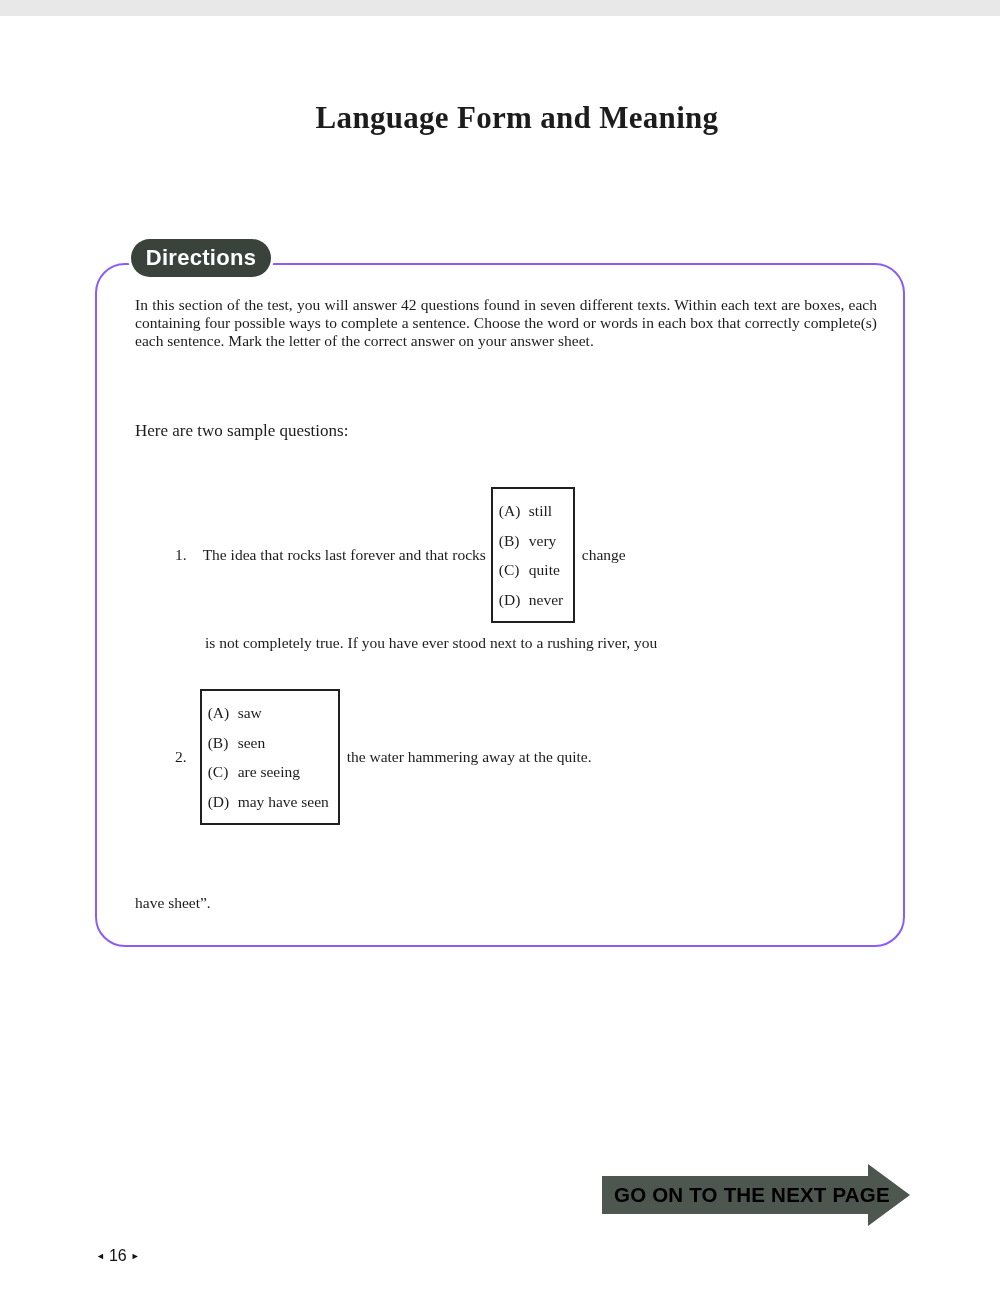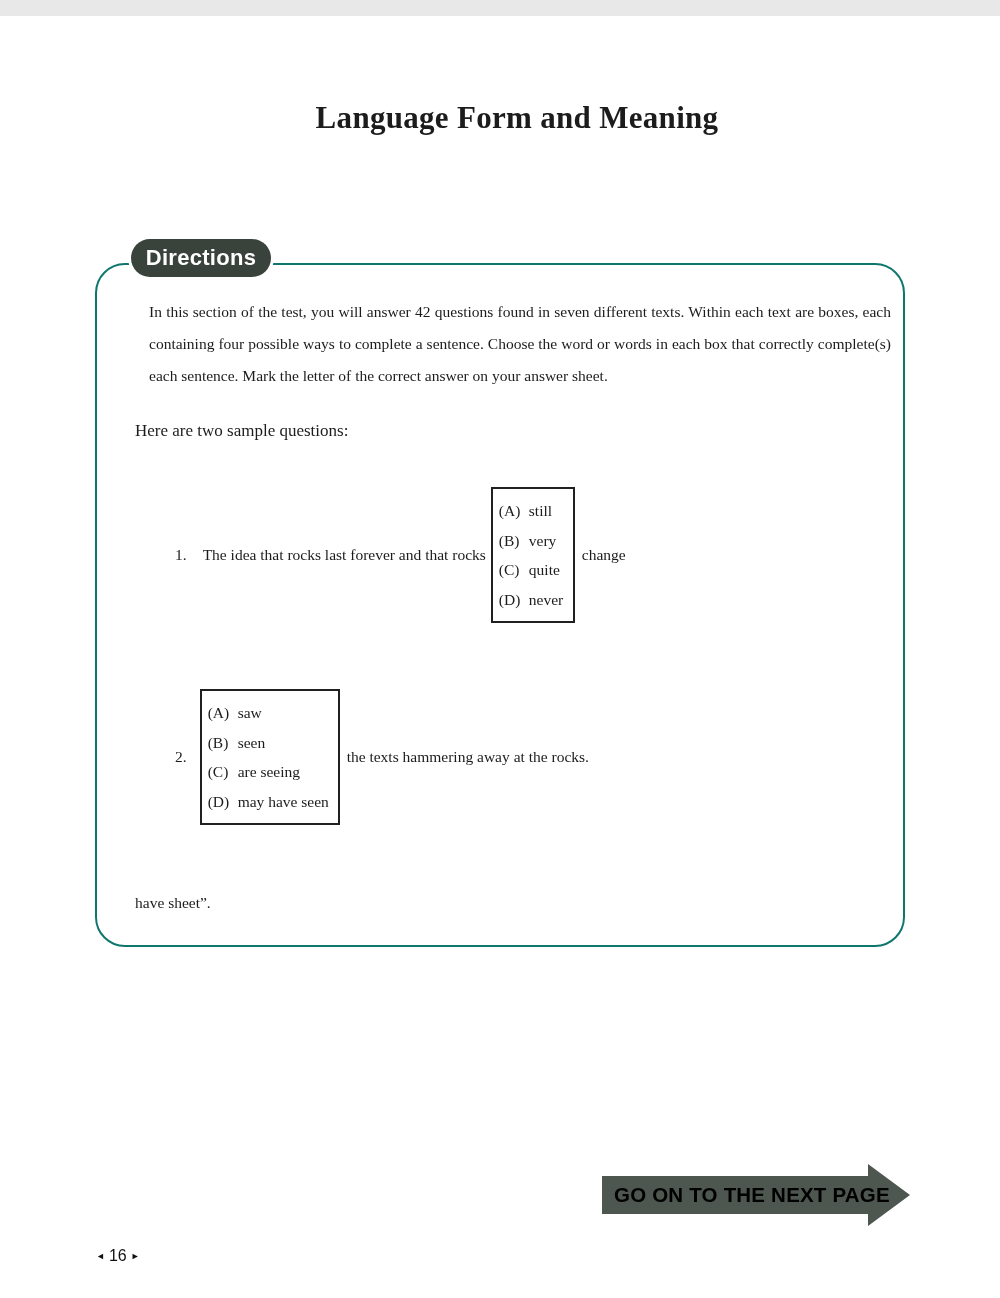--- a/index.html
+++ b/index.html
@@ -8,32 +8,32 @@
     font-family:"Liberation Serif",serif;color:#1c1c1c;overflow:hidden;
     margin:16px auto;
   }
   .title{
     position:absolute;left:17px;top:84px;width:1000px;margin:0;
     text-align:center;font-size:31px;font-weight:bold;letter-spacing:.3px;
   }
   
   .dirbox{
     position:absolute;left:95px;top:247px;width:806px;height:680px;
-    border:2px solid #0f766e;border-radius:30px;
+    border:2px solid #8b5cf6;border-radius:30px;
   }
   .pill{
     position:absolute;left:34px;top:-26px;width:140px;height:38px;
     border-radius:19px;box-shadow:0 0 0 3px #ffffff;
     display:flex;align-items:center;justify-content:center;
     color:#ffffff;font-family:"Liberation Sans",sans-serif;
     font-weight:bold;font-size:22px;letter-spacing:.3px;
   }
   .para{
-    position:absolute;left:52px;top:31px;width:742px;margin:0;
-    font-size:15.5px;line-height:32px;text-align:justify;
+    position:absolute;left:38px;top:31px;width:742px;margin:0;
+    font-size:15.5px;line-height:18px;text-align:justify;
   }
   .sample-intro{position:absolute;left:38px;top:156px;margin:0;font-size:17px;}
   .qrow{position:absolute;display:flex;align-items:center;font-size:15.5px;}
   .q1row{left:78px;top:222px;}
   .q2row{left:78px;top:424px;}
   .qnum{flex:none;}
   .q1row .qnum{margin-right:16px;}
   .q2row .qnum{margin-right:13px;}
   .optbox{
     flex:none;border:2px solid #202020;padding:7px 6px;
@@ -97,20 +97,21 @@
           <span class="opttext">quite</span>
         </div>
         <div class="opt">
           <span class="optletter">(D)</span>
           <span class="opttext">never</span>
         </div>
       </div>
       <span class="after">change</span>
     </div>
 
+    <p class="continuation">is not completely true. If you have ever stood next to a rushing river, you</p>
 
     <div class="qrow q2row">
       <span class="qnum">2.</span>
       <div class="optbox">
         <div class="opt">
           <span class="optletter">(A)</span>
           <span class="opttext">saw</span>
         </div>
         <div class="opt">
           <span class="optletter">(B)</span>
@@ -118,21 +119,21 @@
         </div>
         <div class="opt">
           <span class="optletter">(C)</span>
           <span class="opttext">are seeing</span>
         </div>
         <div class="opt">
           <span class="optletter">(D)</span>
           <span class="opttext">may have seen</span>
         </div>
       </div>
-      <span class="after">the texts hammering away at the rocks.</span>
+      <span class="after">the water hammering away at the quite.</span>
     </div>
 
     <p class="answer">
       <br>
       <span class="ln">have sheet”.</span>
     </p>
 
   </section>
 
   <div class="goon">

